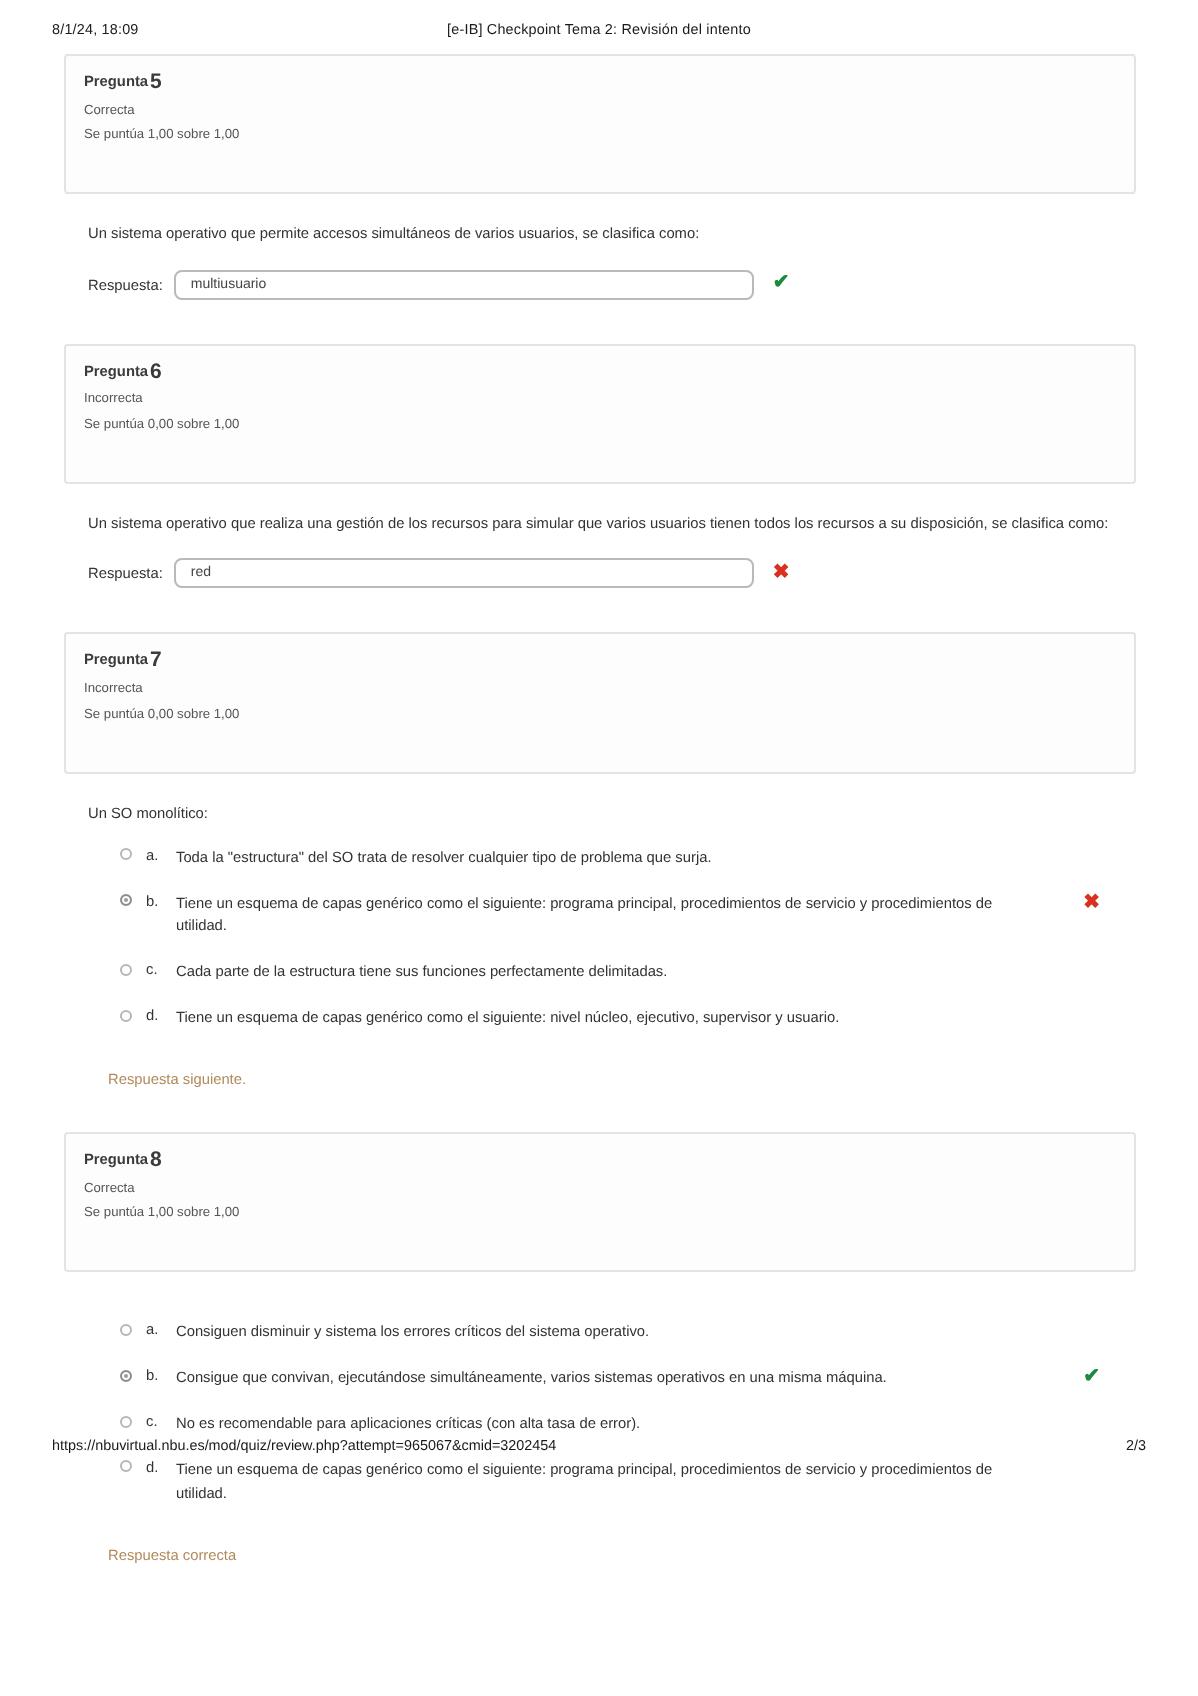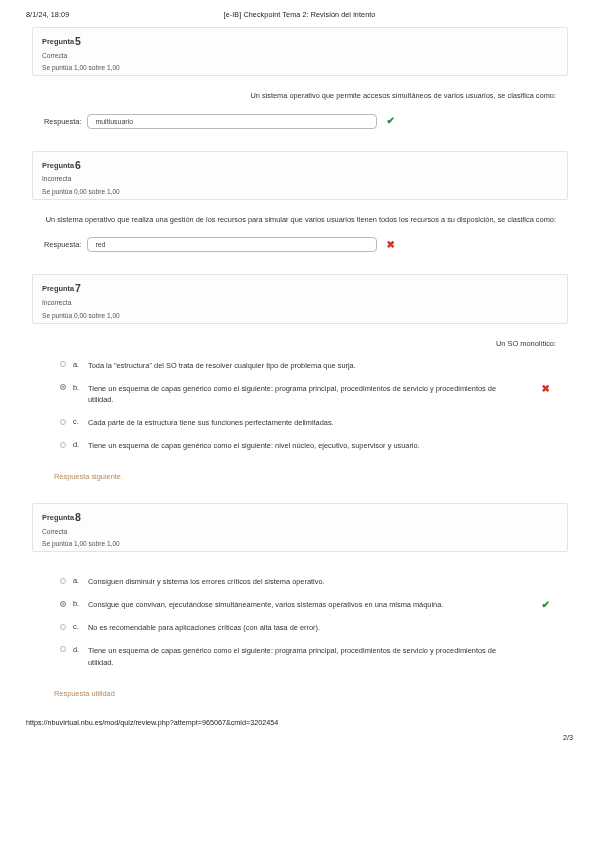--- a/index.html
+++ b/index.html
@@ -60,42 +60,42 @@
   }
   .print-footer .pf-url {
     position: absolute;
     left: 26px;
     top: 0;
     white-space: nowrap;
   }
   .print-footer .pf-page {
     position: absolute;
     right: 26px;
-    top: 15px;
+    top: 0;
     white-space: nowrap;
     padding-left: 44px;
   }
 
   
   .content {
     position: absolute;
     top: 27px;
     left: 32px;
     width: 536px;
   }
 
   
   .question {
     margin-bottom: 0;
   }
   .q-info {
     border: 1px solid #e3e3e3;
     border-radius: 2px;
     background: #fdfdfd;
-    padding: 7px 9px 3px 9px;
+    padding: 7px 9px 24px 9px;
     box-sizing: border-box;
   }
   .q-number {
     font-size: 7.4px;
     font-weight: bold;
     color: #3b3b3b;
     line-height: 1.1;
     margin-bottom: 5px;
   }
   .q-number .q-num-big {
@@ -118,21 +118,20 @@
   }
 
   .q-body {
     padding: 14px 12px 6px 12px;
   }
   .q-text {
     font-size: 7.4px;
     color: #333;
     line-height: 1.65;
     margin-bottom: 10px;
-    text-align: right;
   }
 
   
   .answer-row {
     display: flex;
     align-items: center;
     margin-top: 11px;
     margin-bottom: 4px;
   }
   .answer-label {
@@ -352,21 +351,21 @@
             <span class="opt-text">No es recomendable para aplicaciones críticas (con alta tasa de error).</span>
           </div>
 
           <div class="option">
             <span class="radio"></span>
             <span class="opt-letter">d.</span>
             <span class="opt-text">Tiene un esquema de capas genérico como el siguiente: programa principal, procedimientos de servicio y procedimientos de utilidad.</span>
           </div>
 
         </div>
-        <div class="feedback">Respuesta utilidad</div>
+        <div class="feedback">Respuesta correcta</div>
       </div>
     </div>
 
   </div>
 
   <div class="print-footer">
     <span class="pf-url">https://nbuvirtual.nbu.es/mod/quiz/review.php?attempt=965067&amp;cmid=3202454</span>
     <span class="pf-page">2/3</span>
   </div>
 

